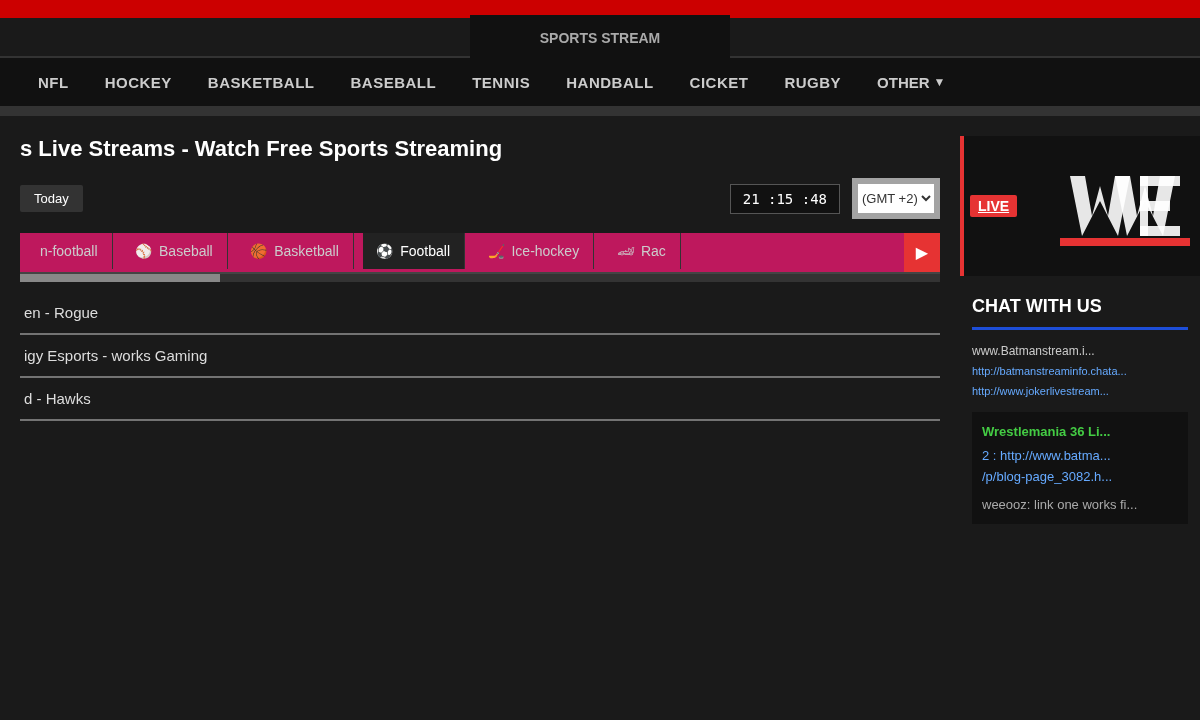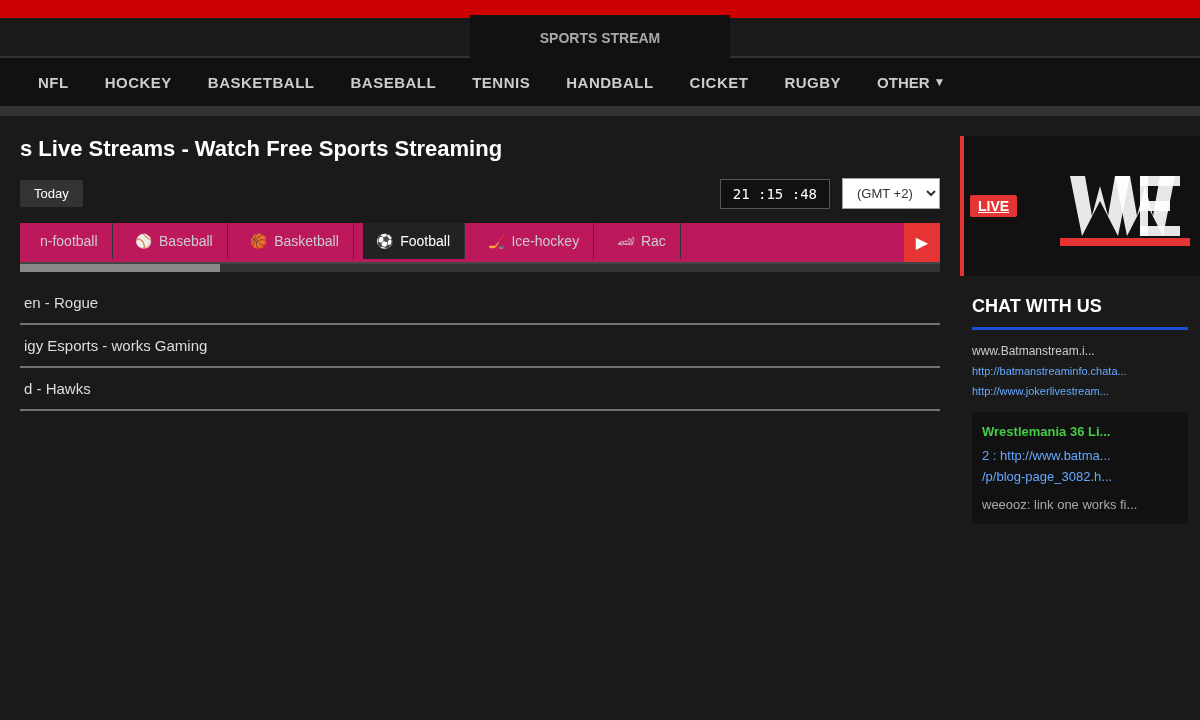--- a/index.html
+++ b/index.html
@@ -129,22 +129,22 @@
       border: 1px solid #555;
       padding: 6px 12px;
       font-size: 14px;
       font-family: monospace;
       margin-left: auto;
     }
 
     .timezone-select {
       background: #fff;
       color: #333;
-      border: 1px solid #a3a3a3;
-      padding: 6px 10px;
+      border: 6px solid #a3a3a3;
+      padding: 6px 0;
       font-size: 13px;
       cursor: pointer;
     }
 
     
     .sport-tabs {
       display: flex;
       align-items: flex-start;
       gap: 9px;
       background: #be185d;

